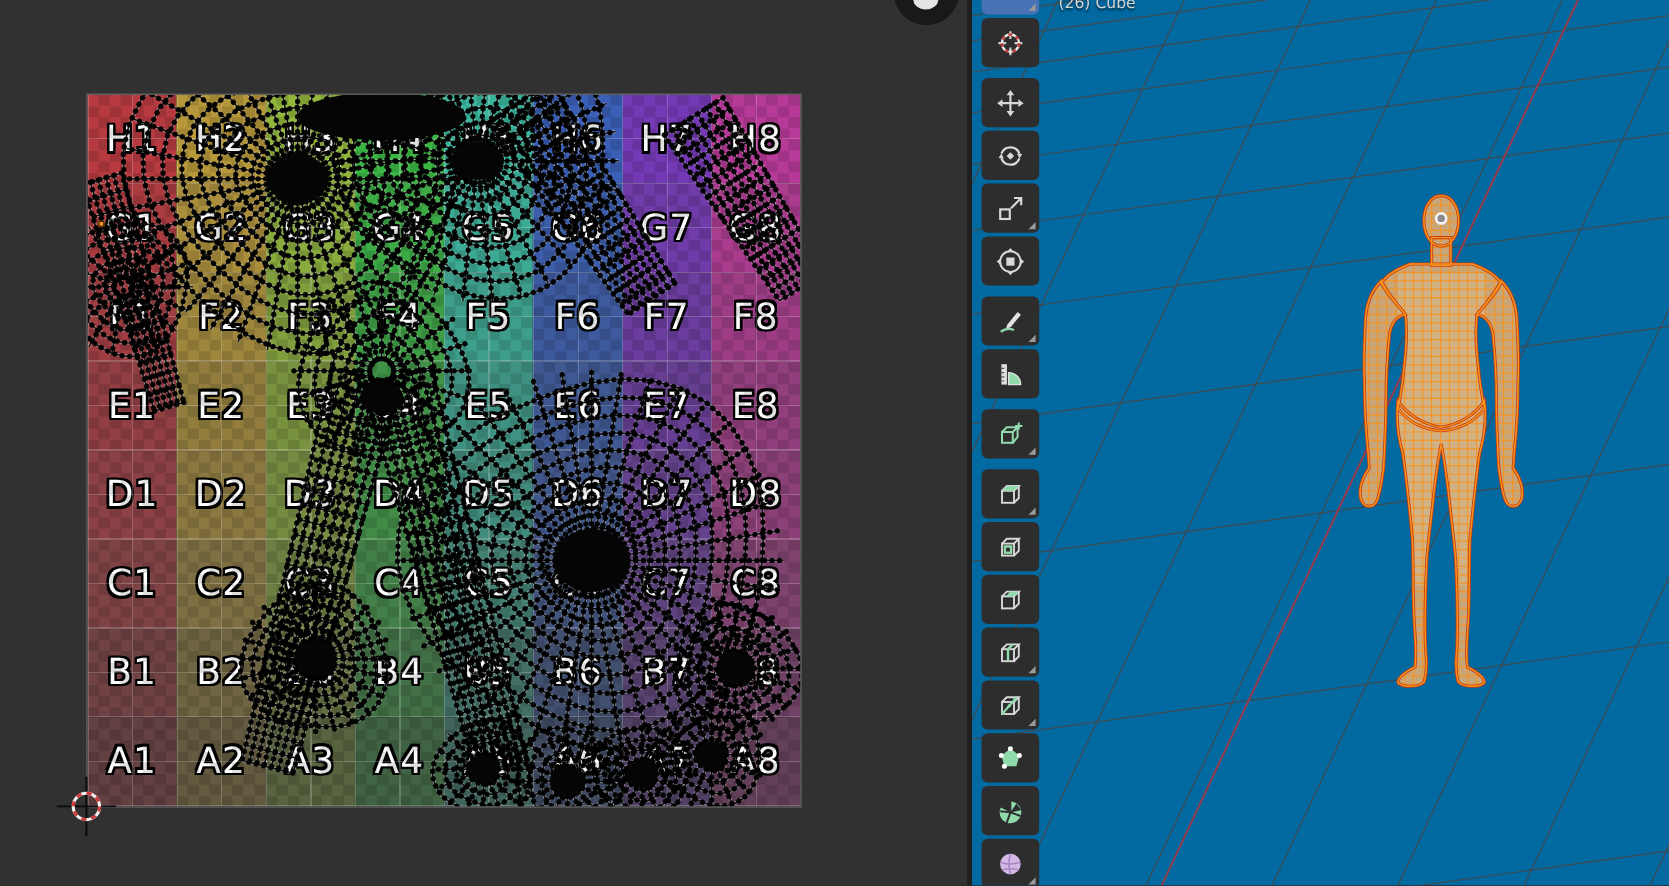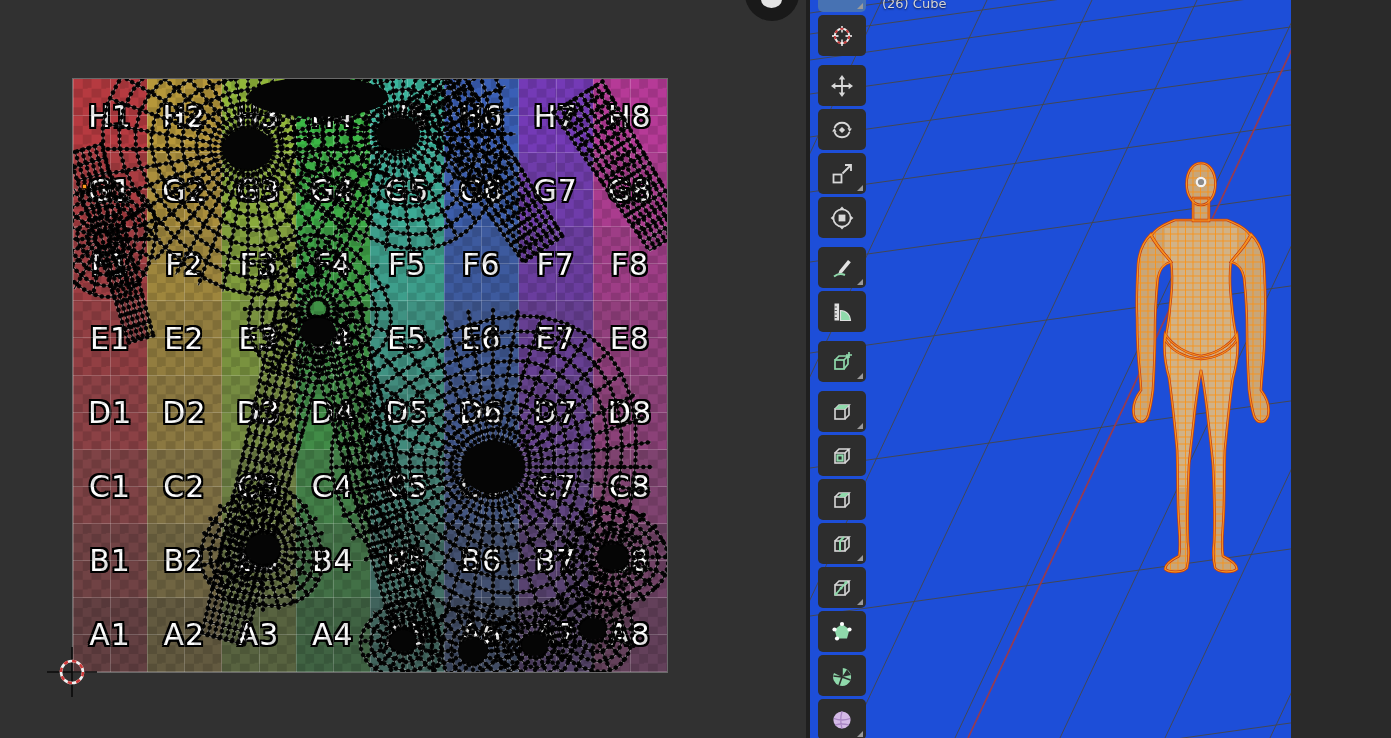--- a/index.html
+++ b/index.html
@@ -34,22 +34,22 @@
                         background:#ff9a1e; border:1px solid #3a2000; }
   #uv-gizmo-sphere { position:absolute; left:745px; top:-33px; width:54px; height:54px;
                      border-radius:50%; background:#191919; }
   #uv-gizmo-dot { position:absolute; left:761px; top:-9px; width:21px; height:17px;
                   border-radius:50%; background:#e3e3e3; }
 
   
   #divider { position:absolute; left:806px; top:0; width:4px; height:738px; background:#1f1f1f; }
 
   
-  #viewport { position:absolute; left:810px; top:0; width:481px; height:738px;
-              background:#1d4ed8; overflow:hidden;text-align:center; }
+  #viewport { position:absolute; left:810px; top:0; width:581px; height:738px;
+              background:#0369a1; overflow:hidden;text-align:center; }
   #vp-grid { position:absolute; inset:0; }
   #vp-header { position:absolute; left:72px; top:-4px; font-size:13px; color:#d4d4d4;
                text-shadow:0 1px 2px rgba(0,0,0,.7); white-space:nowrap; }
   #toolbar { position:absolute; left:8px; top:-29px; width:48px; display:flex; flex-direction:column; }
   .tool-btn { position:relative; width:48px; height:41px; margin-bottom:3px; border-radius:5px;
               background:#2d2d2d; display:flex; align-items:center; justify-content:center; flex:none; }
   .tool-btn.active { background:#4772b3; }
   .tool-btn.group-start { margin-top:6px; }
   .tool-btn .submenu-tri { position:absolute; right:3px; bottom:3px; width:0; height:0;
               border-left:6px solid transparent; border-bottom:6px solid #9a9a9a; }

